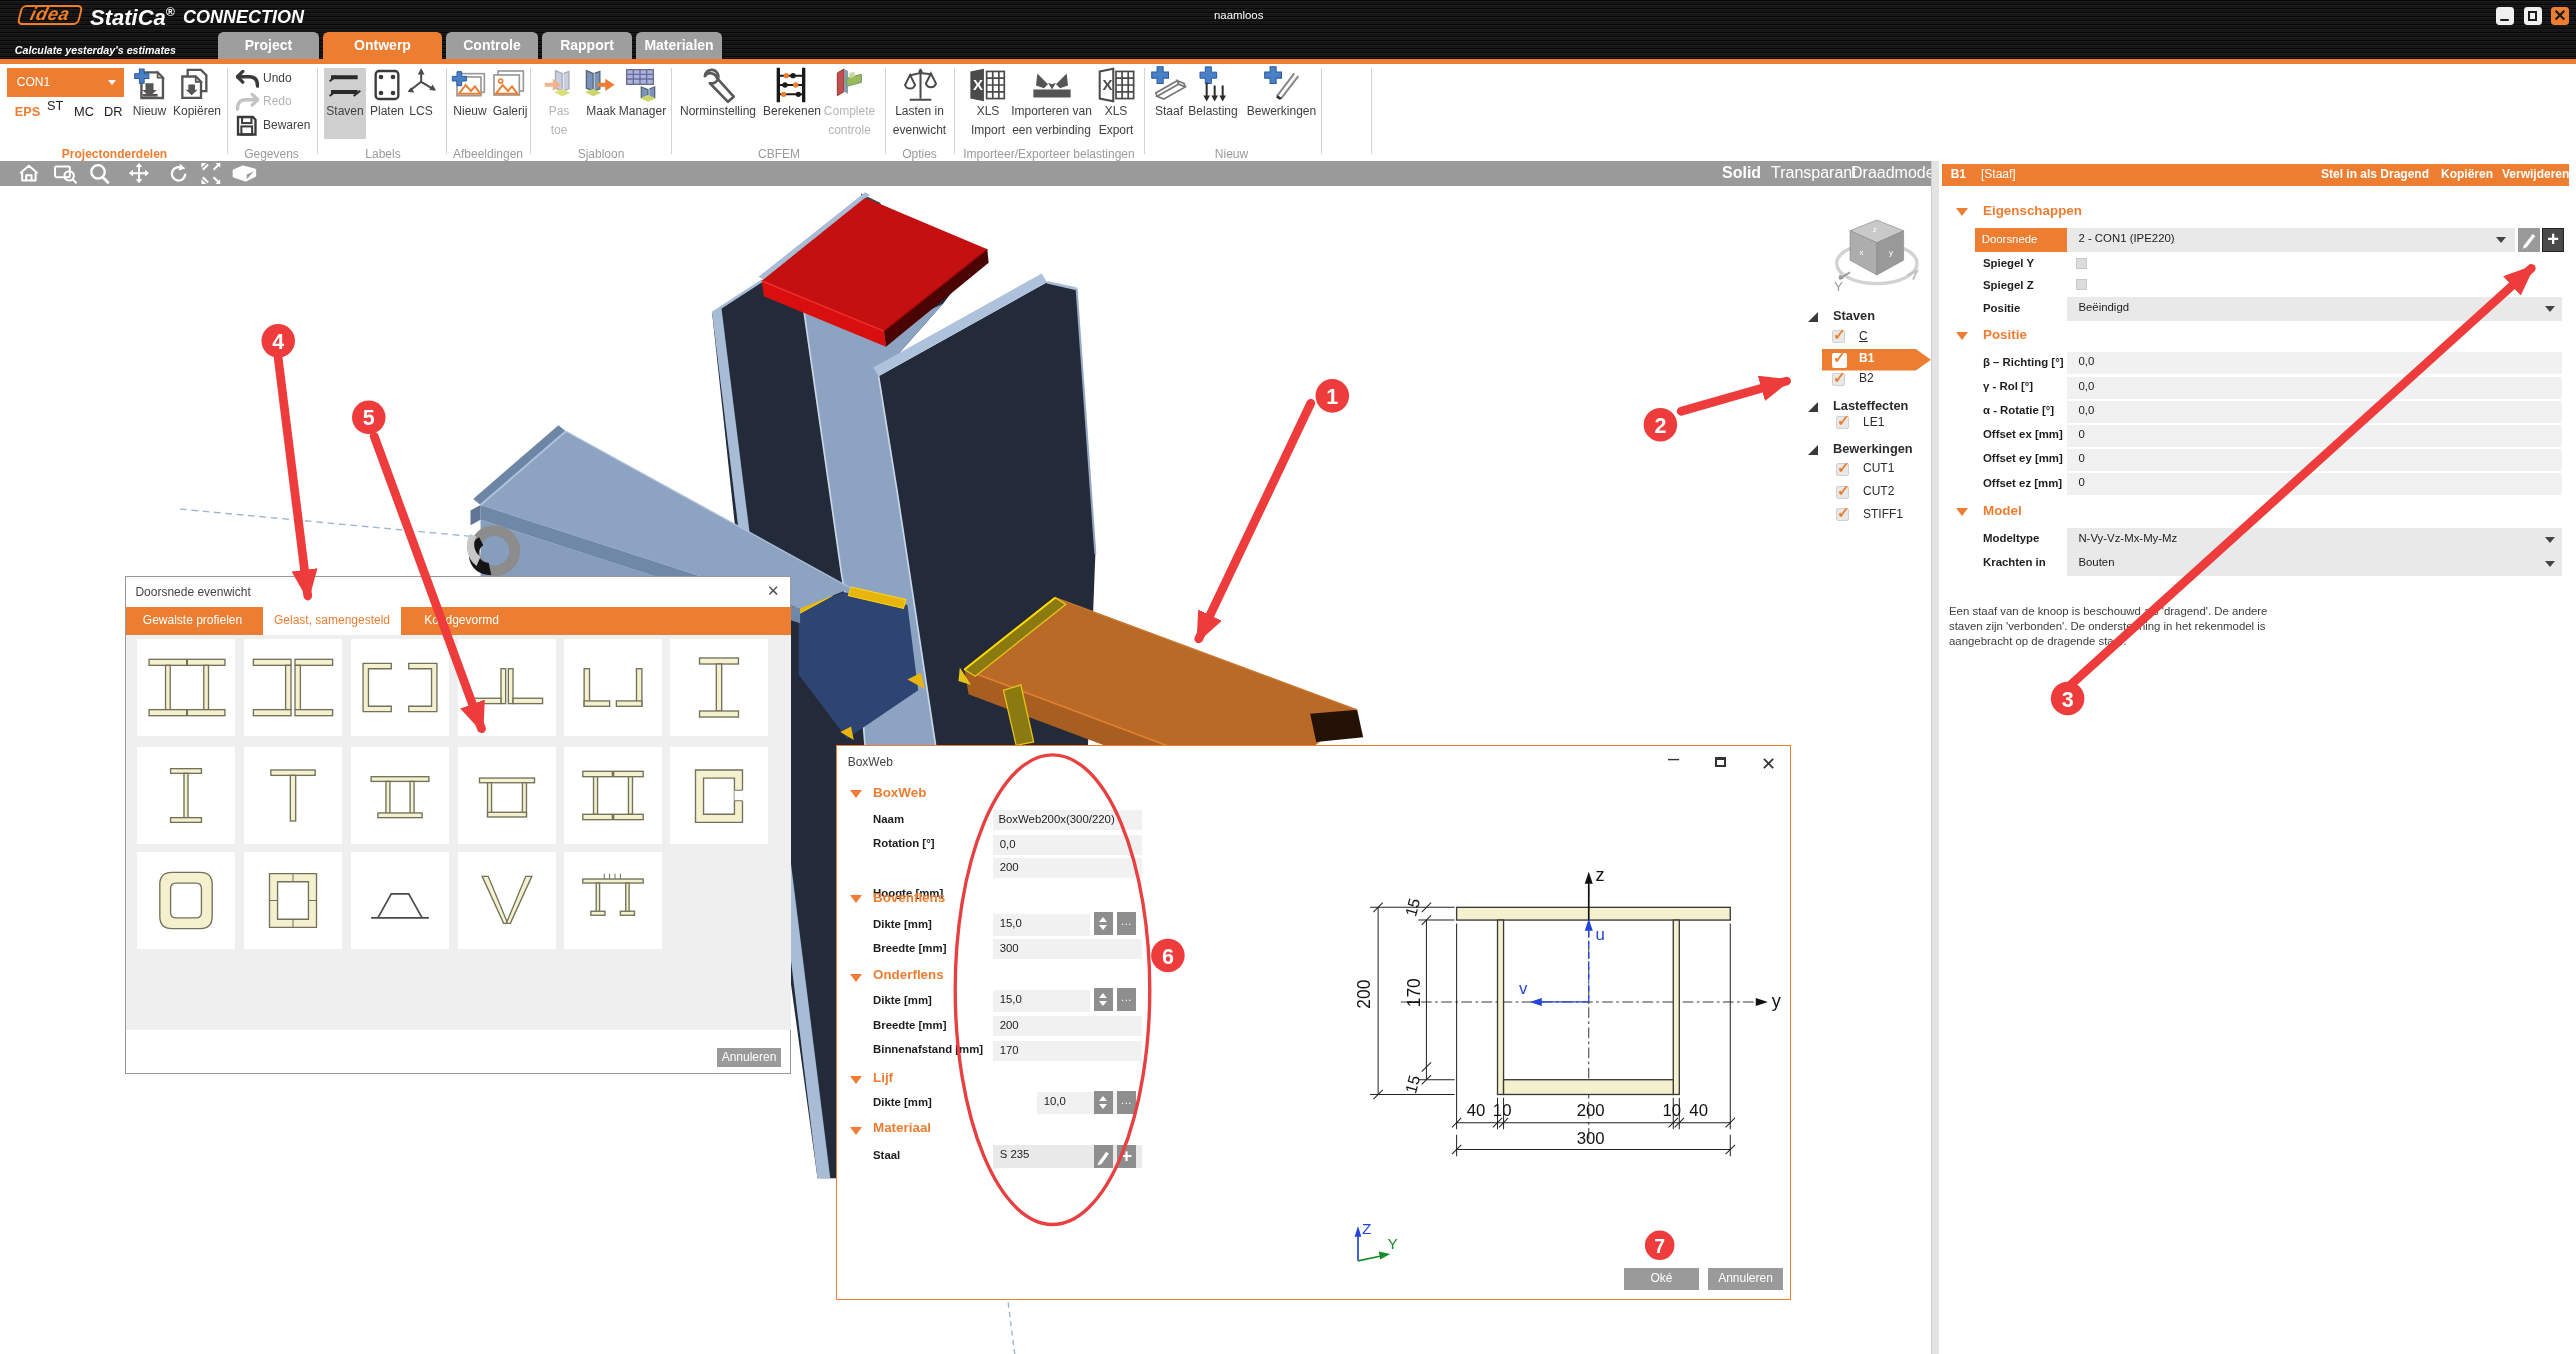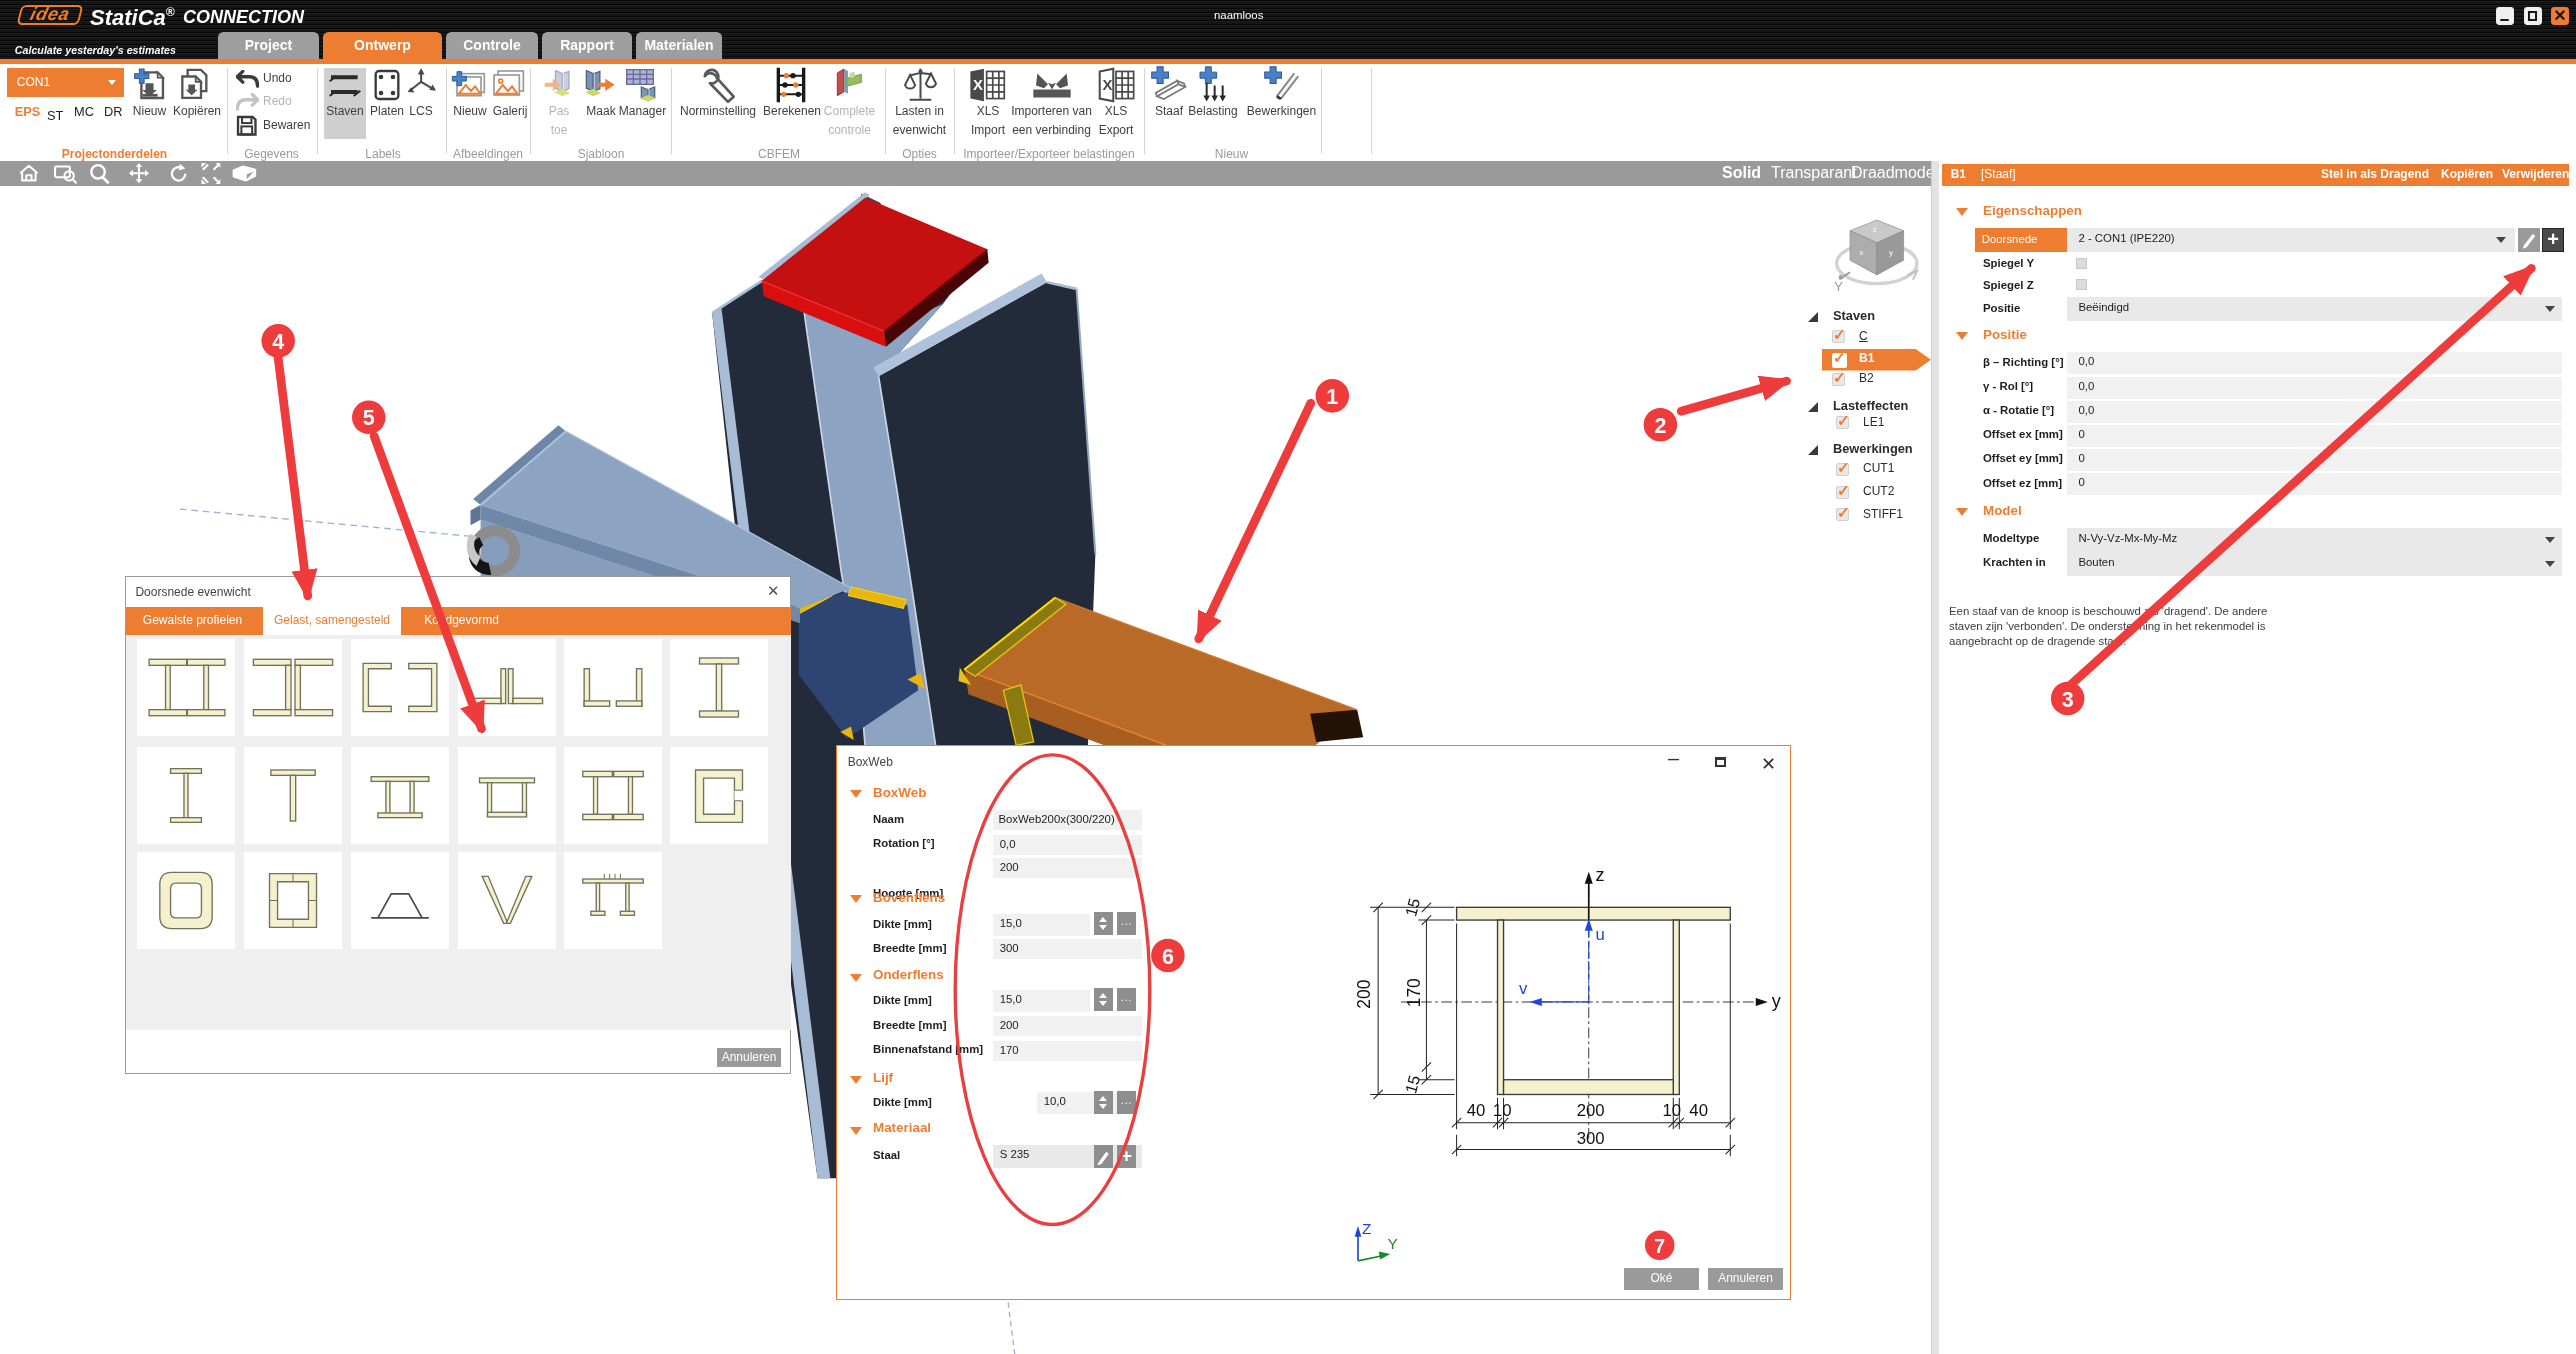--- a/index.html
+++ b/index.html
@@ -84,21 +84,21 @@
 <div class="winbtn abs" style="left:2551px;background:#ED7D31;color:#1a1a1a;font-size:16px;font-weight:bold;text-align:center;line-height:17.5px;">✕</div>
 <div id="orangeline" class="abs"></div>
 
 <div id="ribbon" class="abs"></div>
 
 <div class="abs" style="left:7.4px;top:68px;width:117px;height:29px;background:#ED7D31;z-index:2;">
   <span style="color:#fff;font-size:12px;position:absolute;left:9.4px;top:6.7px;">CON1</span>
   <span style="position:absolute;right:8px;top:12px;width:0;height:0;border-left:4px solid transparent;border-right:4px solid transparent;border-top:5.4px solid #fff;"></span>
 </div>
 <div class="abs" style="left:14.8px;top:104px;font-size:12.8px;font-weight:bold;color:#ED7D31;z-index:2;">EPS</div>
-<div class="abs" style="left:47px;top:108px;font-size:12.8px;color:#222;z-index:2;">ST</div>
+<div class="abs" style="left:47px;top:98px;font-size:12.8px;color:#222;z-index:2;">ST</div>
 <div class="abs" style="left:74px;top:104px;font-size:12.8px;color:#222;z-index:2;">MC</div>
 <div class="abs" style="left:104px;top:104px;font-size:12.8px;color:#222;z-index:2;">DR</div>
 <svg class="abs" style="left:132px;top:67px;z-index:2;" width="35" height="35" viewBox="0 0 52 52">
       <path d="M14 8 h24 l8 8 v30 h-32 z" fill="#fff" stroke="#555" stroke-width="3.5"></path>
       <path d="M38 8 l8 8 h-8 z" fill="#ccc" stroke="#555" stroke-width="2.5"></path>
       <path d="M4 10 h7 v-7 h7 v7 h7 v7 h-7 v7 h-7 v-7 h-7 z" fill="#4A80C8" stroke="#2a5a9a" stroke-width="1.5"></path>
       <path d="M20 24 v10 h-5 l11 10 11-10 h-5 v-10 z" fill="#555"></path>
       <rect x="16" y="40" width="22" height="4" fill="#555"></rect>
     </svg>
 <div class="ritem abs" style="left:122px;top:104px;width:55px;z-index:2;">Nieuw</div>

